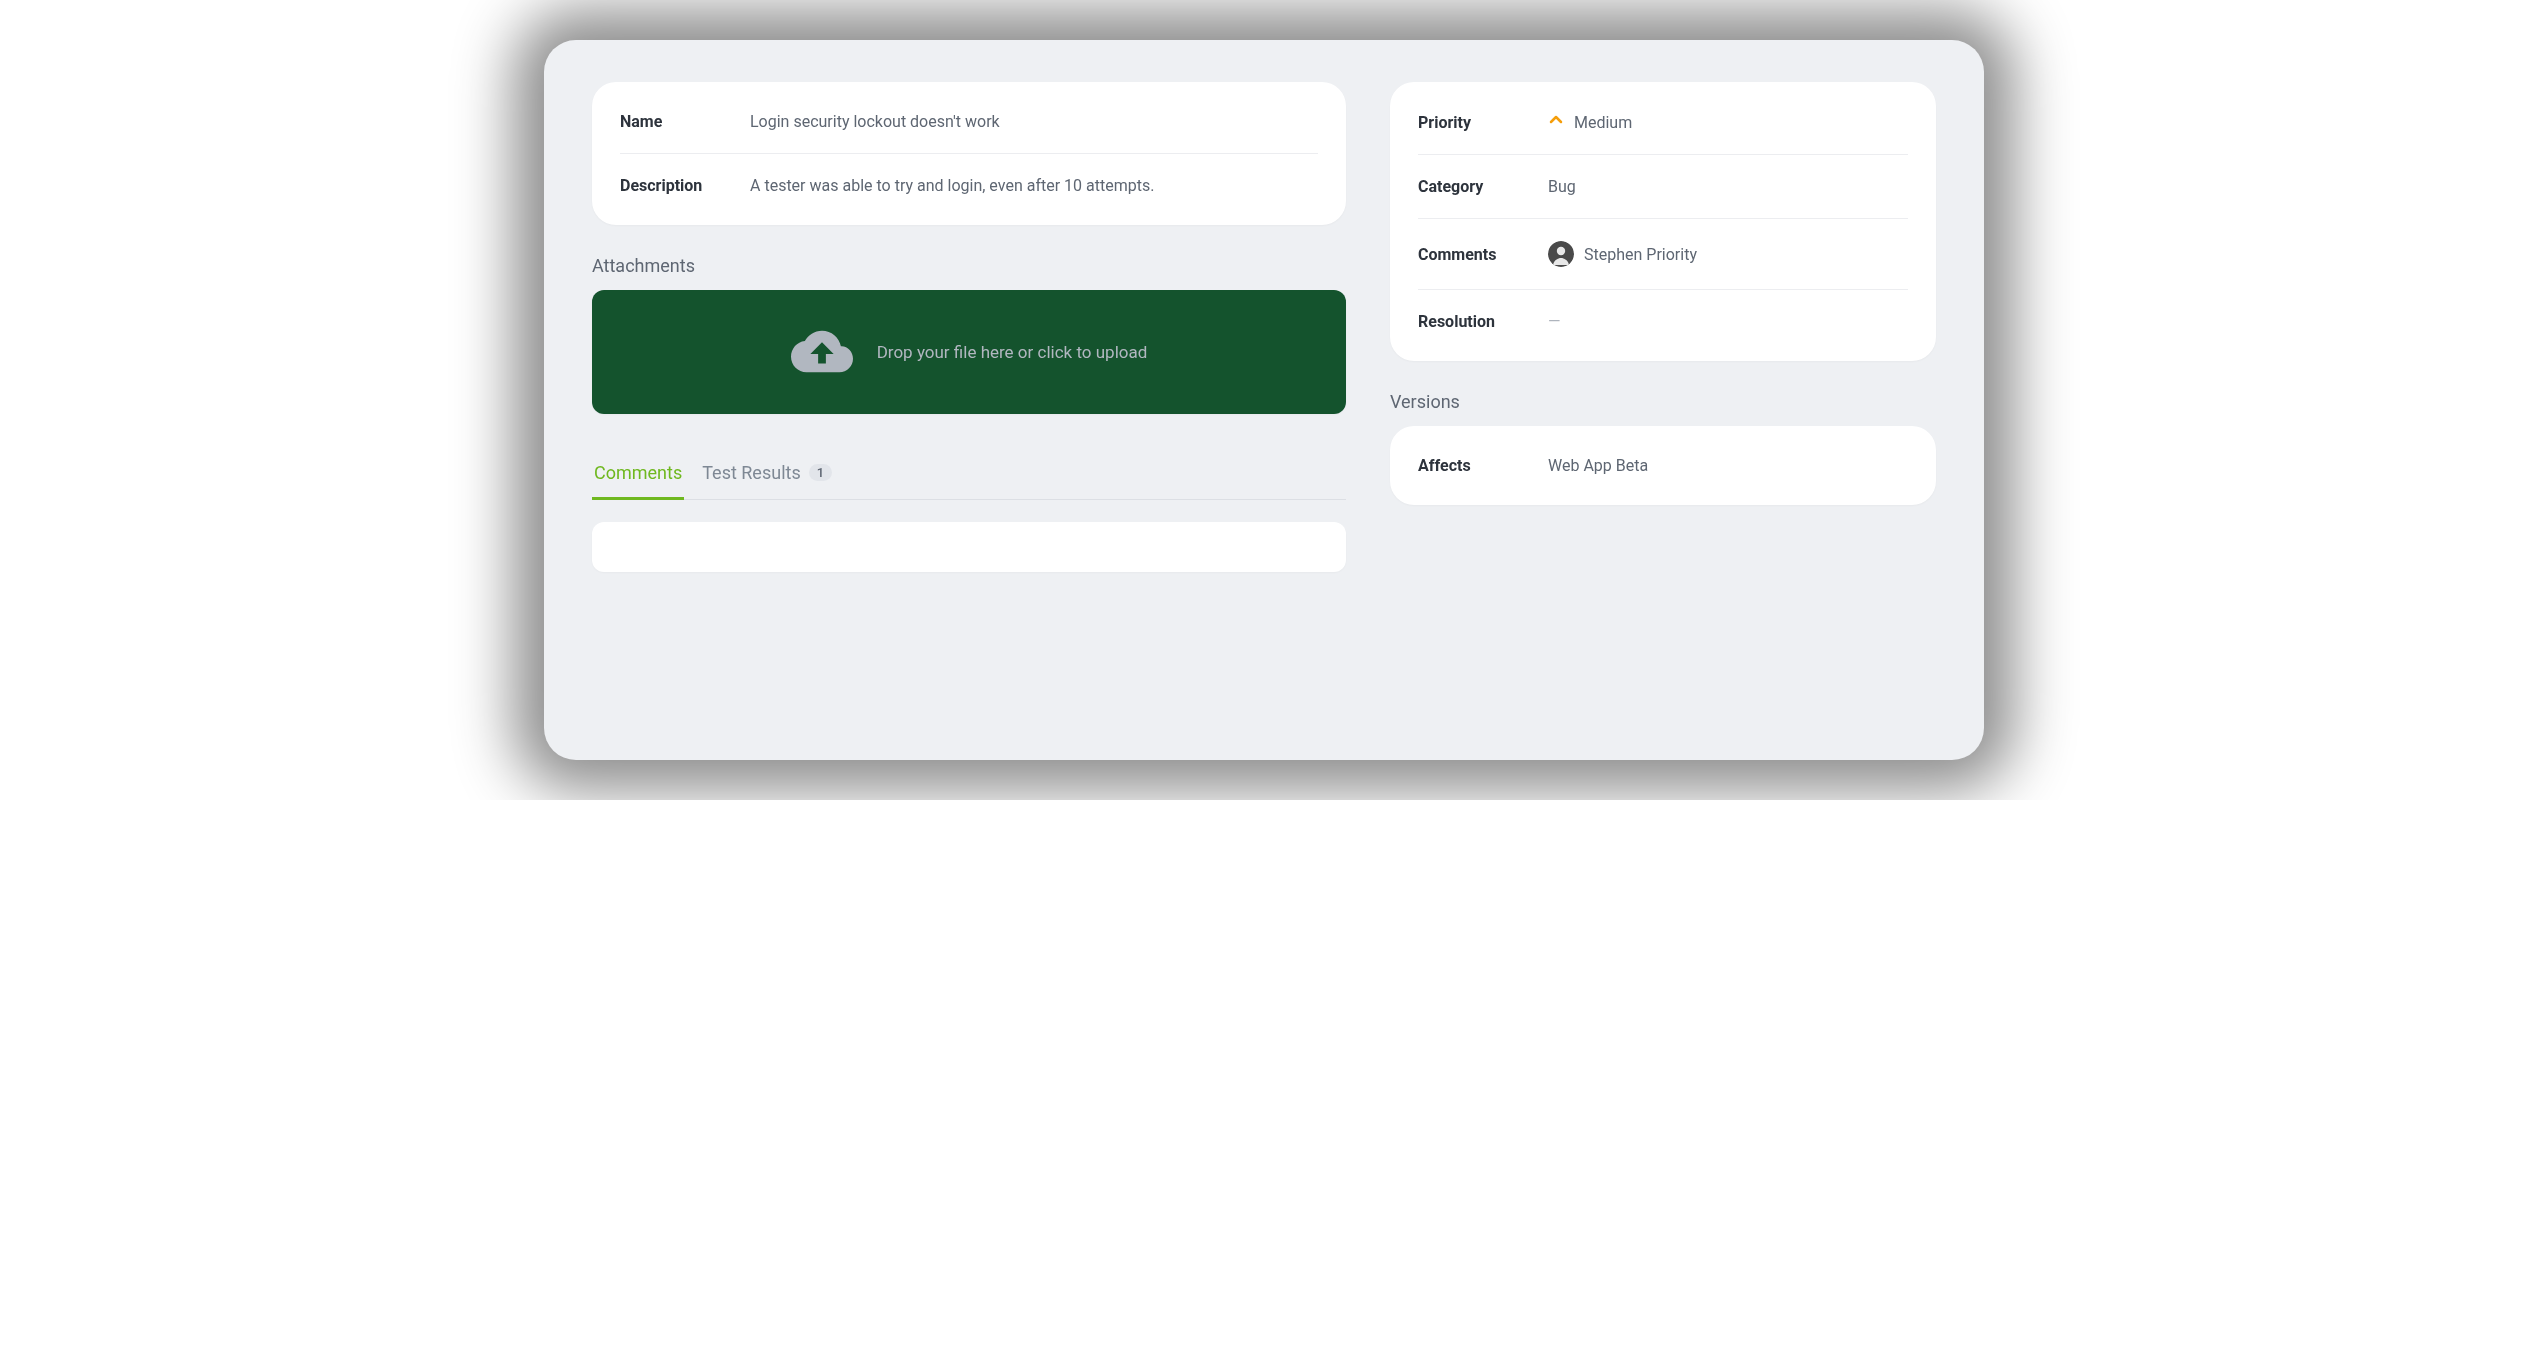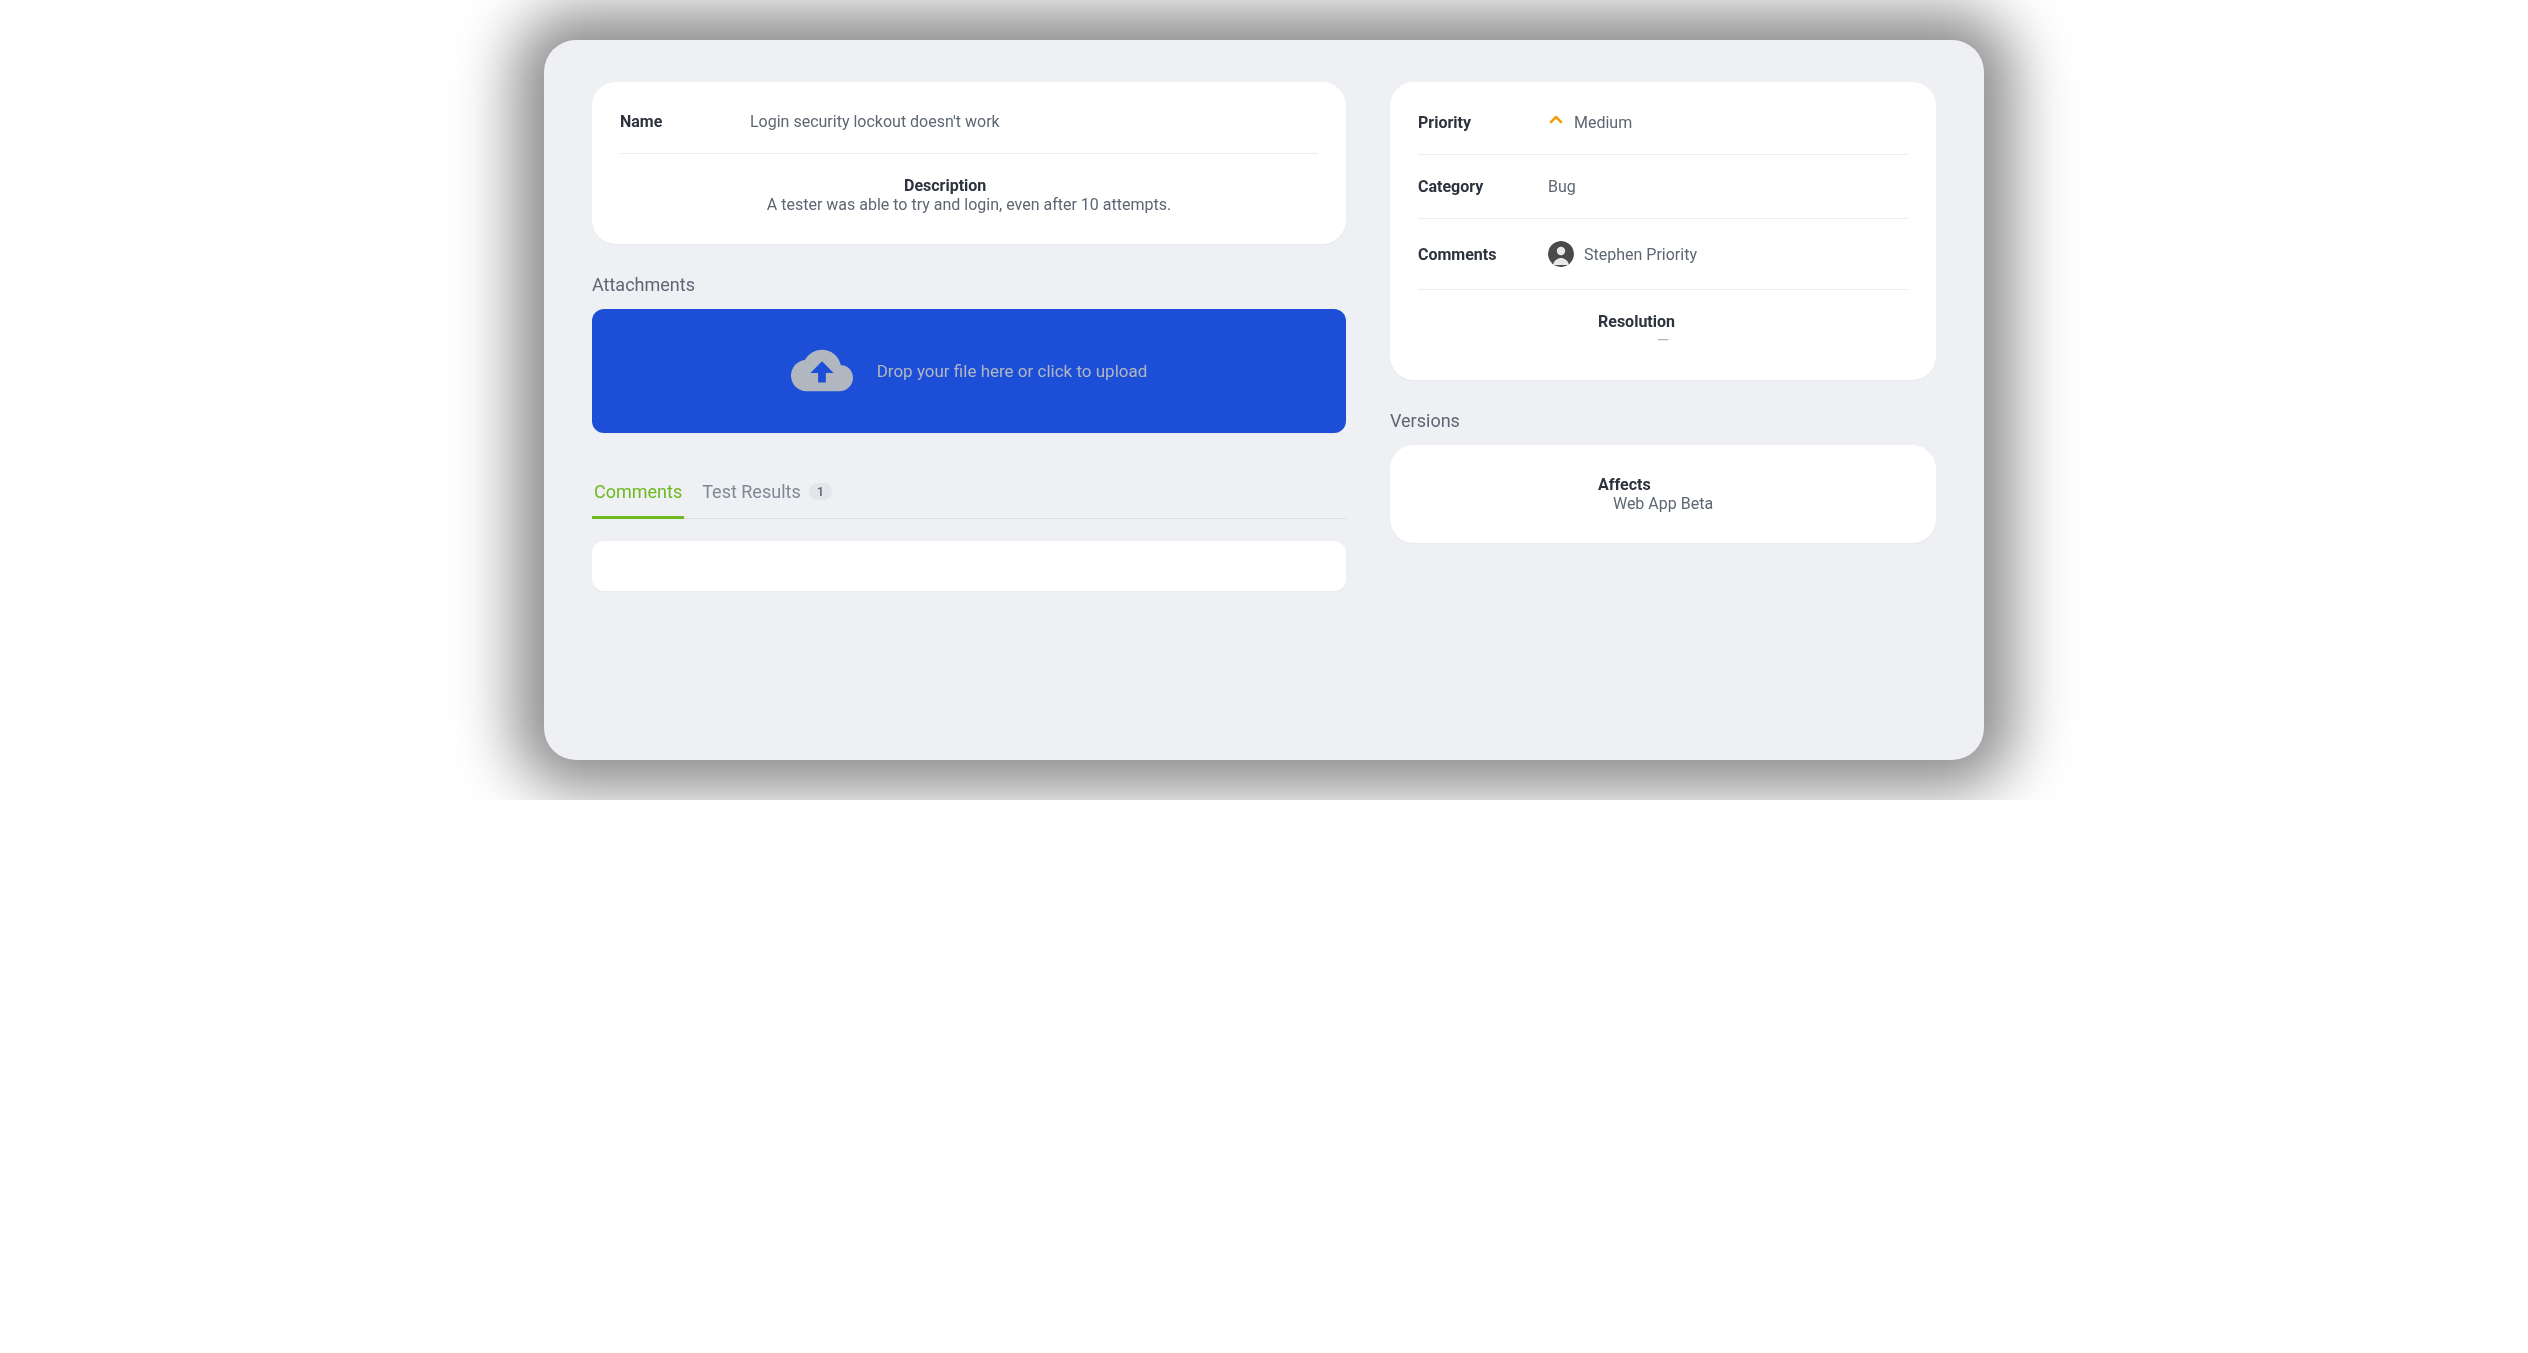--- a/index.html
+++ b/index.html
@@ -85,21 +85,21 @@
     border-radius: 24px;
     padding: 8px 28px;
     box-shadow: 0 1px 2px rgba(0,0,0,0.03);
   }
   .card-row {
     display: flex;
     align-items: center;
     padding: 22px 0;
     border-bottom: 1px solid #ecedf0;
   }
-  .card-row:last-child { border-bottom: none; flex-direction: column; }
+  .card-row:last-child { border-bottom: none; }
   .card-label {
     width: 130px;
     flex-shrink: 0;
     font-weight: 700;
     color: #2d333c;
     font-size: 16px;
   }
   .card-value {
     color: #5e6672;
     font-size: 16px;
@@ -107,21 +107,21 @@
     align-items: center;
     gap: 10px;
   }
   .section-title {
     font-size: 18px;
     color: #5e6672;
     font-weight: 400;
     margin: 30px 0 14px 0;
   }
   .dropzone {
-    background: #1d4ed8;
+    background: #14532d;
     border-radius: 12px;
     padding: 36px;
     display: flex;
     align-items: center;
     justify-content: center;
     gap: 24px;
     cursor: pointer;
     box-shadow: 0 1px 2px rgba(0,0,0,0.03);
   }
   .dropzone-text {

